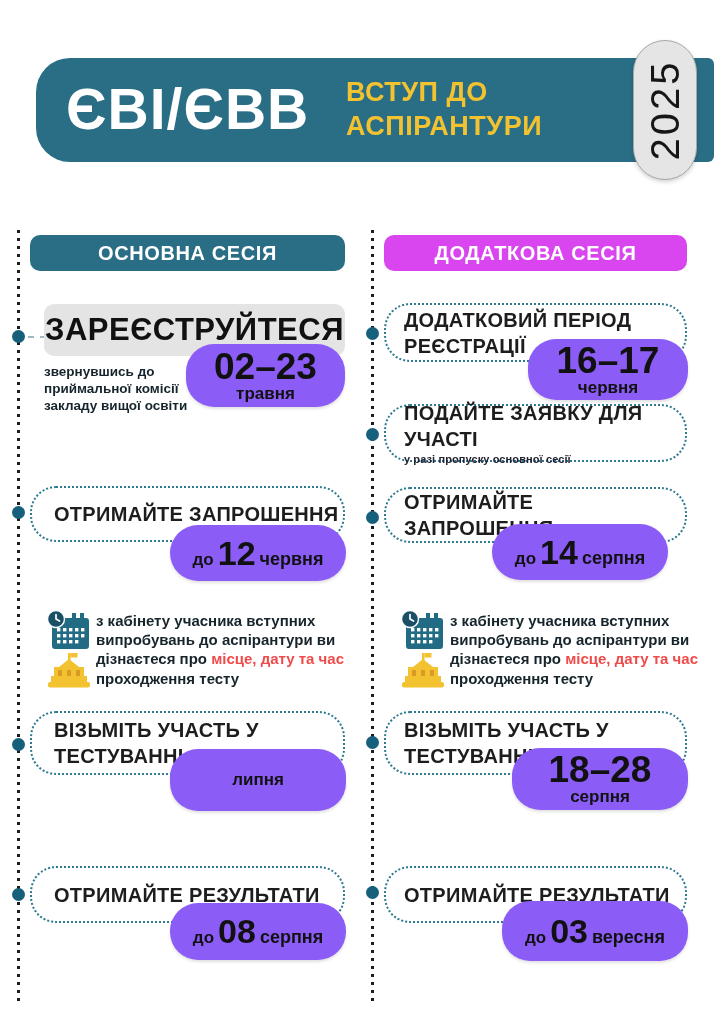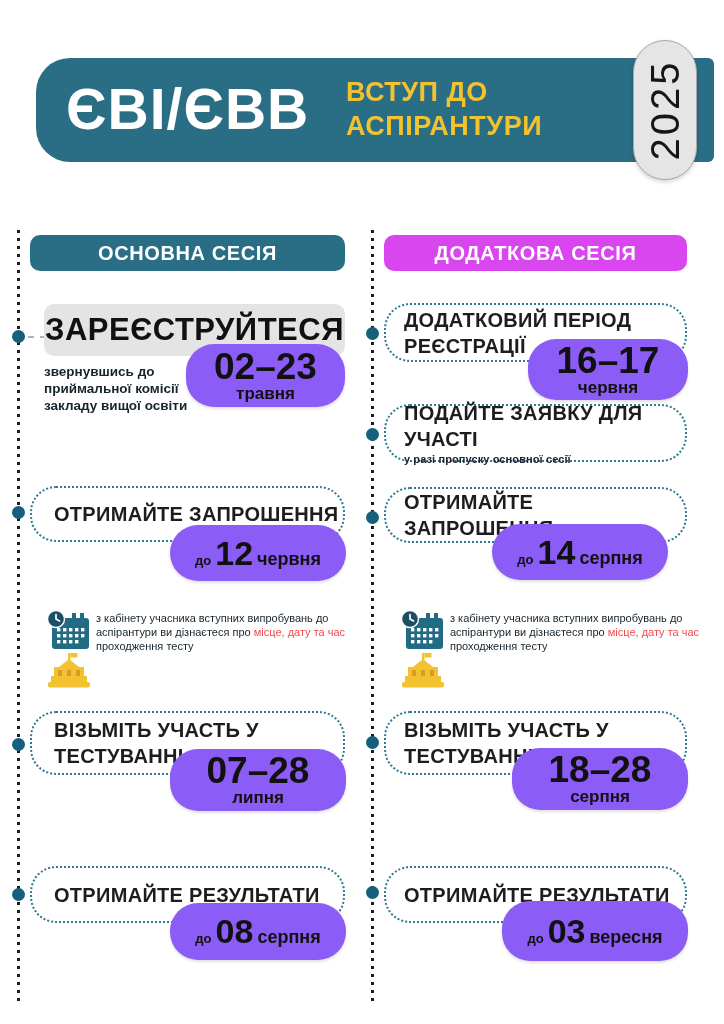--- a/index.html
+++ b/index.html
@@ -81,28 +81,28 @@
   
   .pill{
     position:absolute;background:#8b5cf6;border-radius:28px;
     box-shadow:0 2px 3px rgba(0,0,0,.12);
     color:#111;
   }
   .pill-stack{display:flex;flex-direction:column;align-items:center;justify-content:center;}
   .pill-stack .num{font-size:37px;font-weight:800;line-height:1;}
   .pill-stack .mon{font-size:17px;font-weight:600;line-height:1.1;}
   .pill-inline{text-align:center;white-space:nowrap;}
-  .pill-inline .pre{font-size:13px;font-weight:600;}
+  .pill-inline .pre{font-size:17px;font-weight:600;}
   .pill-inline .num{font-size:34px;font-weight:800;margin:0 4px;}
   .pill-inline .mon{font-size:18px;font-weight:600;}
   
   .info-icon{position:absolute;width:46px;height:82px;}
   .info-text{
     position:absolute;width:256px;
-    font-size:11px;font-weight:400;color:#16242C;line-height:1.28;
+    font-size:15px;font-weight:700;color:#16242C;line-height:1.28;
   }
   .info-text .hl{color:#F04B4B;}
 </style>
 </head>
 <body>
 
 <div class="canvas">
 
   <div class="header-bar">
     <div class="logo-text">ЄВІ/ЄВВ</div>
@@ -185,21 +185,20 @@
   </svg>
   <div class="info-text" style="left:96px;top:611px;">
     <span>з кабінету учасника вступних випробувань до аспірантури ви дізнаєтеся про </span><span class="hl">місце, дату та час</span><span> проходження тесту</span>
   </div>
 
   <div class="dotted-box" style="left:30px;top:711px;width:315px;height:64px;padding-left:22px;">
     <div>ВІЗЬМІТЬ УЧАСТЬ У</div>
     <div>ТЕСТУВАННІ</div>
   </div>
   <div class="pill pill-stack" style="left:170px;top:749px;width:176px;height:62px;">
-    <span class="num">07–28</span>
     <span class="mon">липня</span>
   </div>
 
   <div class="dotted-box" style="left:30px;top:866px;width:315px;height:57px;padding-left:22px;">
     <div>ОТРИМАЙТЕ РЕЗУЛЬТАТИ</div>
   </div>
   <div class="pill pill-inline" style="left:170px;top:903px;width:176px;height:57px;line-height:57px;">
     <span class="pre">до</span><span class="num">08</span><span class="mon">серпня</span>
   </div>
 

